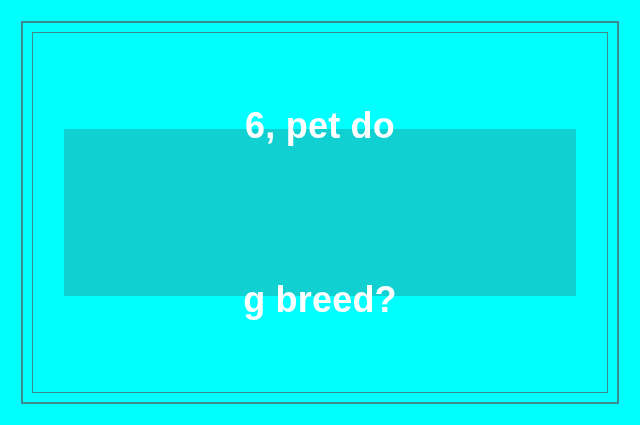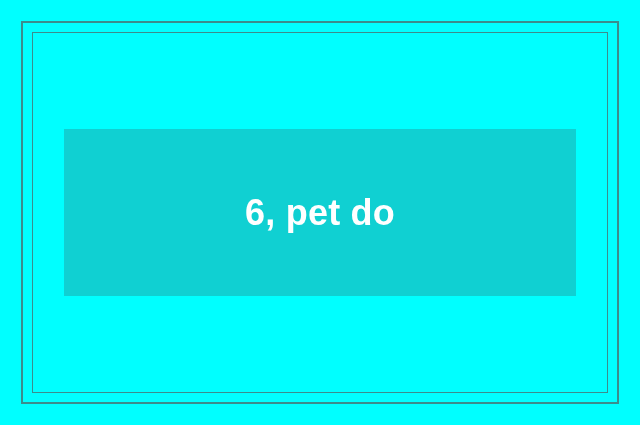--- a/index.html
+++ b/index.html
@@ -81,16 +81,17 @@
 <body>
 
 <div class="canvas">
 
   <div class="frame-outer"></div>
   <div class="frame-inner"></div>
 
   <div class="banner">
     <p class="banner-text">
       <span class="banner-line">6, pet do</span>
+      <span class="banner-line">g breed?</span>
     </p>
   </div>
 
 </div>
 
 </body></html>

